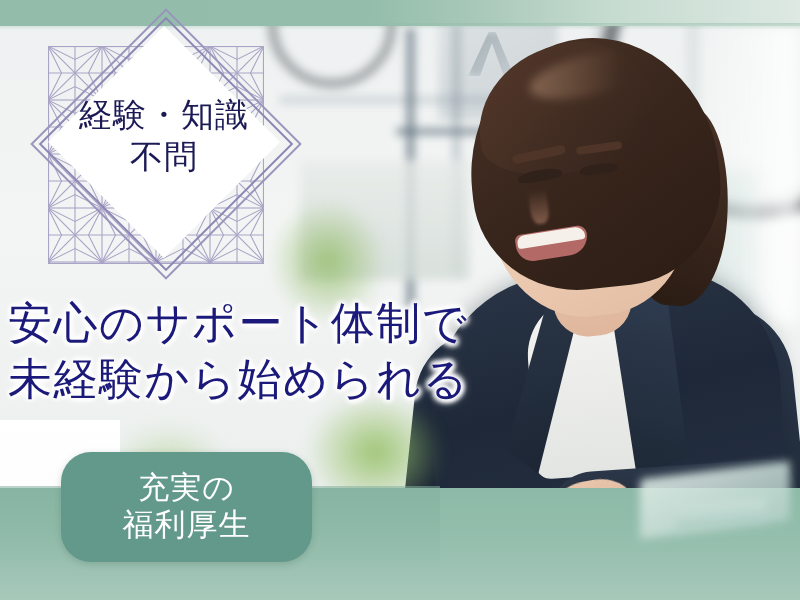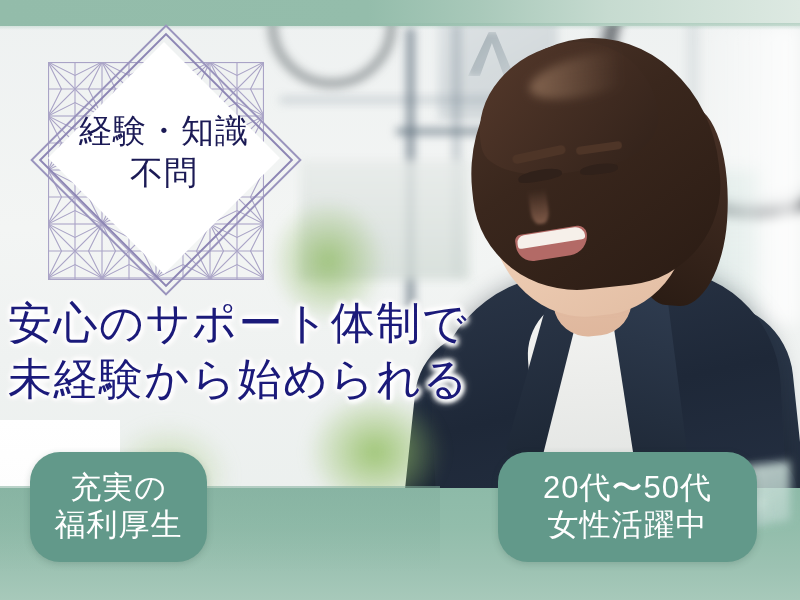--- a/index.html
+++ b/index.html
@@ -160,21 +160,21 @@
     background:radial-gradient(circle at 34% 32%,#f5d98c,#c79a3f);border-radius:50%;
     box-shadow:0 1px 2px rgba(0,0,0,.3);}
   .arm{position:absolute;left:168px;top:456px;width:250px;height:90px;
     background:linear-gradient(180deg,#2b3748,#1c2634);border-radius:46px 30px 0 0;
     transform:rotate(-4deg);}
   .hand{position:absolute;left:176px;top:470px;width:78px;height:58px;
     background:linear-gradient(170deg,#eac7ad,#dcb197);border-radius:40% 46% 36% 40%;
     transform:rotate(-10deg);filter:blur(.6px);}
 
   
-  .badge{position:absolute;left:44px;top:28px;width:240px;height:262px;}
+  .badge{position:absolute;left:44px;top:12px;width:240px;height:262px;}
   .asanoha-square{position:absolute;left:4px;top:34px;width:216px;height:218px;}
   .diamond-white{
     position:absolute;left:38px;top:48px;width:164px;height:164px;
     background:#ffffff;transform:rotate(45deg);}
   .diamond-outer{
     position:absolute;left:26px;top:36px;width:188px;height:188px;
     border:2px solid #9a94bd;transform:rotate(45deg);background:transparent;}
   .diamond-inner{
     position:absolute;left:32px;top:42px;width:176px;height:176px;
     border:2px solid #8d86b4;transform:rotate(45deg);background:transparent;}
@@ -200,21 +200,21 @@
   .pills{position:absolute;left:0;top:452px;width:800px;height:118px;}
   .pill{
     position:absolute;top:0;height:110px;border-radius:30px;
     display:flex;align-items:center;justify-content:center;
     color:#ffffff;text-align:center;
     font-family:"Liberation Sans","DejaVu Sans",sans-serif;
     font-size:31px;line-height:1.18;font-weight:400;letter-spacing:1px;
     white-space:pre-line;
     box-shadow:0 2px 7px rgba(40,70,62,.20);
   }
-  .pill-1{left:30px;width:177px;background:#62998a;}
+  .pill-1{left:61px;width:251px;background:#62998a;}
   .pill-2{left:264px;width:228px;background:#5d8298;}
   .pill-3{left:498px;width:259px;background:#62998a;}
 </style>
 </head>
 <body>
 
 <div id="banner">
 
   <div class="photo">
     <div class="bg-base"></div>
@@ -301,17 +301,15 @@
     <div class="badge-text">経験・知識
 不問</div>
   </div>
 
   <div class="headline">安心のサポート体制で
 未経験から始められる</div>
 
   <div class="pills">
     <div class="pill pill-1" style="background: rgb(98, 153, 138); color: rgb(255, 255, 255);">充実の
 福利厚生</div>
-    <div class="pill pill-3" style="background: rgb(98, 153, 138); color: rgb(255, 255, 255);">20代〜50代
-女性活躍中</div>
   </div>
 
 </div>
 
 </body></html>

